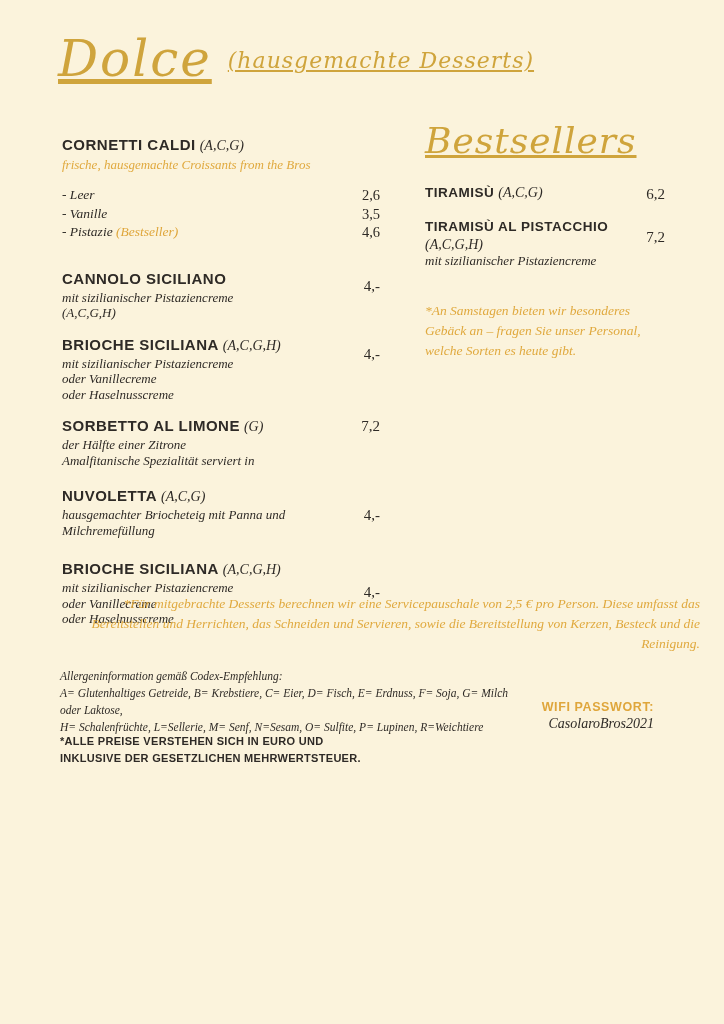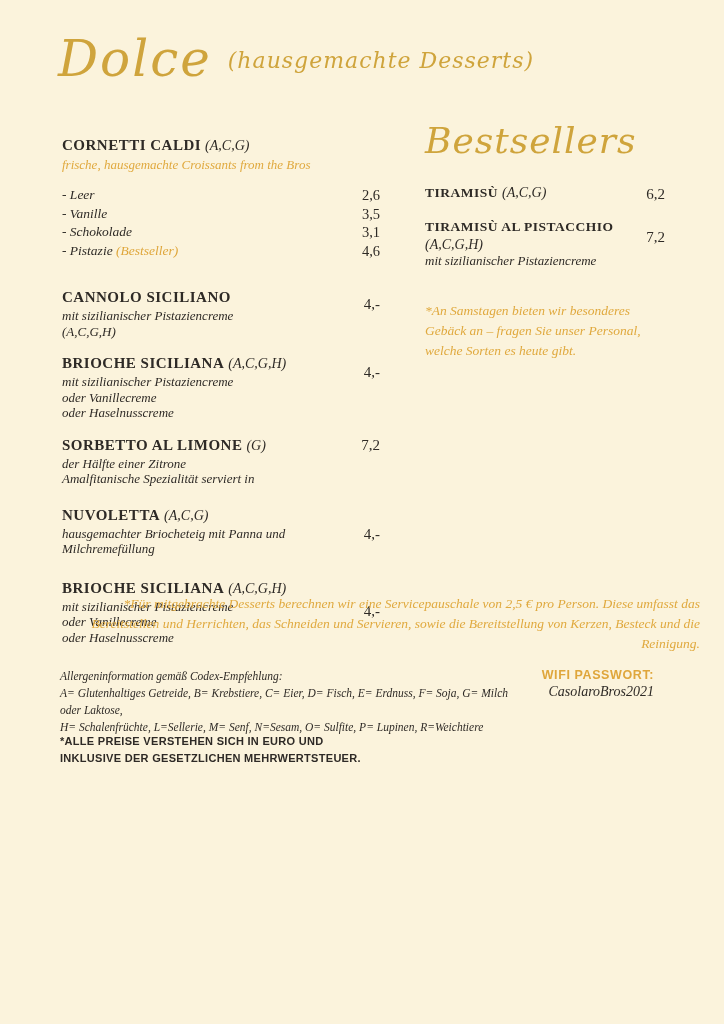--- a/index.html
+++ b/index.html
@@ -19,20 +19,21 @@
   .header {
     position: absolute;
     left: 58px;
     top: 30px;
     white-space: nowrap;
   }
   .script {
     font-family: "DejaVu Serif", serif;
     font-style: italic;
     color: #CFA43C;
+    text-decoration: underline;
   }
   .title-script {
     font-size: 50px;
     font-weight: normal;
     display: inline-block;
     letter-spacing: 2px;
   }
   .title-sub {
     font-size: 22px;
     margin-left: 16px;
@@ -48,21 +49,21 @@
     width: 318px;
   }
   .col-right {
     position: absolute;
     left: 425px;
     top: 120px;
     width: 248px;
   }
 
   .item-name {
-    font-family: Liberation Serif, serif;
+    font-family: Liberation Sans, sans-serif;
     font-weight: bold;
     font-size: 15px;
     letter-spacing: 0.5px;
     color: #2E2A26;
   }
   .allergens {
     font-family: "Liberation Serif", serif;
     font-style: italic;
     font-size: 14px;
     font-weight: normal;
@@ -166,20 +167,21 @@
     right: 70px;
     top: 668px;
     text-align: right;
   }
   .wifi-label {
     font-family: "Liberation Sans", sans-serif;
     font-weight: bold;
     font-size: 12.5px;
     letter-spacing: 0.6px;
     color: #DFA63B;
+    margin-top: 32px;
   }
   .wifi-password {
     font-style: italic;
     font-size: 14px;
     margin-top: 2px;
     color: #2E2A26;
   }
   .price-note {
     position: absolute;
     left: 60px;
@@ -212,24 +214,20 @@
       <div class="variants">
         <div class="variant-row">
           <span>- Leer</span>
           <span class="price">2,6</span>
         </div>
         <div class="variant-row">
           <span>- Vanille</span>
           <span class="price">3,5</span>
         </div>
         <div class="variant-row">
-          <span>- Schokolade</span>
-          <span class="price">3,1</span>
-        </div>
-        <div class="variant-row">
           <span><span>- Pistazie</span> <span class="gold">(Bestseller)</span></span>
           <span class="price">4,6</span>
         </div>
       </div>
     </div>
 
     <div class="menu-item item-1">
       <div class="title-line">
         <span class="item-name">CANNOLO SICILIANO</span>
         <span class="allergens"></span>

